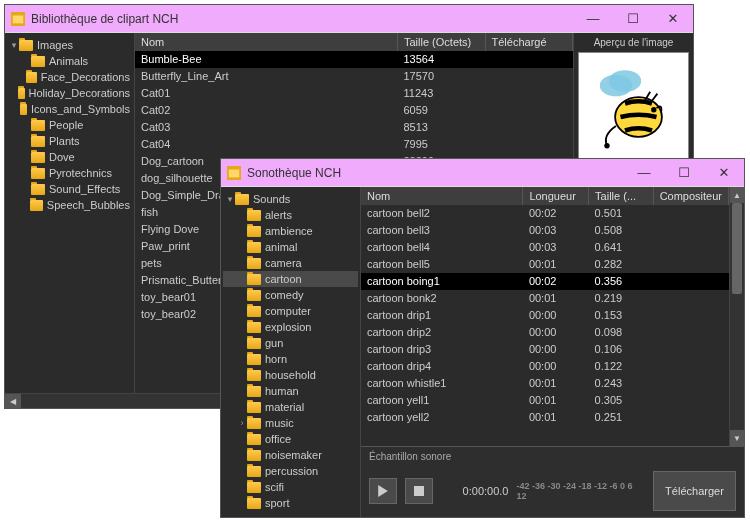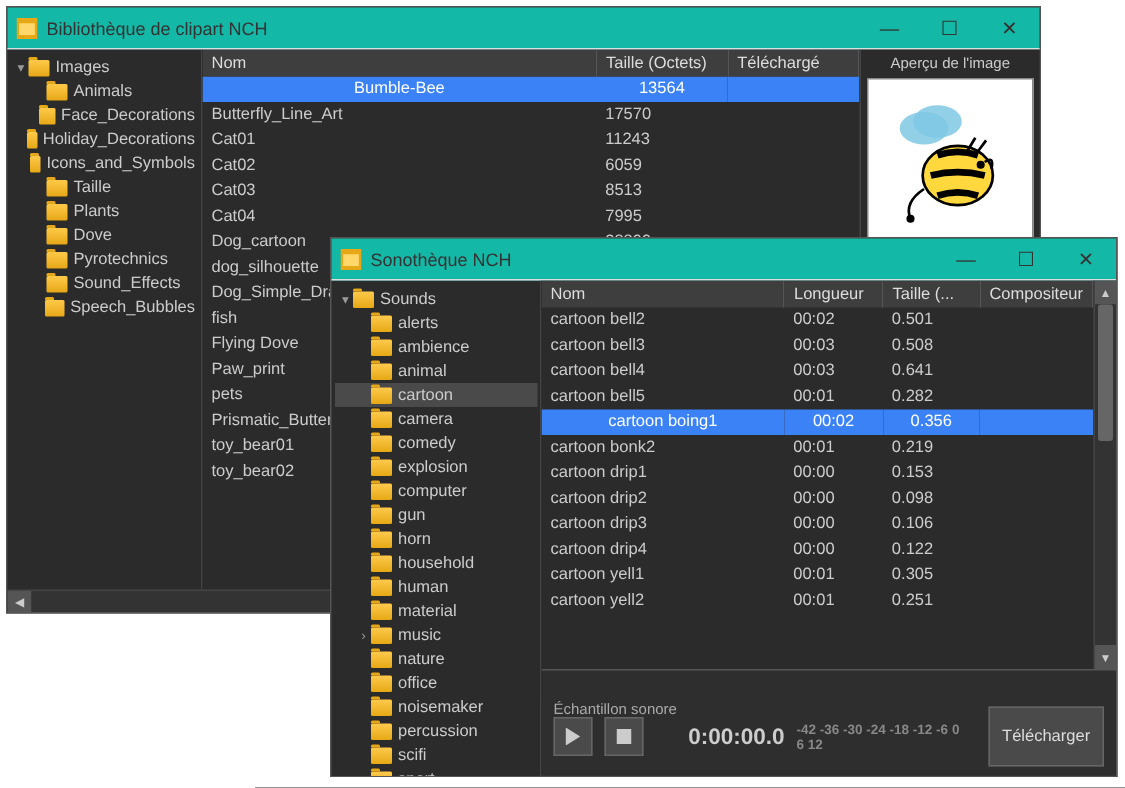--- a/index.html
+++ b/index.html
@@ -1,49 +1,49 @@
 <!DOCTYPE html>
 <html><head>
 <meta charset="utf-8">
 <style>
 * { box-sizing: border-box; margin: 0; padding: 0; font-family: "Segoe UI", Arial, sans-serif; font-size: 11px; }
 body { background: #fff; width: 750px; height: 525px; position: relative; overflow: hidden; }
 .window { position: absolute; background: #2b2b2b; border: 1px solid #555; display: flex; flex-direction: column; }
-.titlebar { height: 28px; background: #14b8a6; display: flex; align-items: center; padding-left: 6px; border-bottom: 1px solid #ddd; }
+.titlebar { height: 28px; background: #f0abfc; display: flex; align-items: center; padding-left: 6px; border-bottom: 1px solid #ddd; }
 .titlebar-icon { width: 14px; height: 14px; margin-right: 6px; }
 .titlebar-title { flex: 1; color: #333; font-size: 12px; }
 .titlebar-btns { display: flex; }
 .titlebar-btn { width: 40px; height: 28px; display: flex; align-items: center; justify-content: center; color: #333; font-size: 13px; cursor: pointer; }
 .win-body { flex: 1; display: flex; overflow: hidden; }
 .tree { background: #2b2b2b; color: #ccc; overflow: auto; padding: 4px 2px; border-right: 1px solid #444; }
 .tree-row { display: flex; align-items: center; height: 16px; padding: 0 2px; white-space: nowrap; cursor: pointer; }
 .tree-row.selected { background: #4a4a4a; }
 .exp { width: 10px; display: inline-flex; justify-content: center; color: #999; font-size: 9px; }
 .folder-icon { width: 14px; height: 11px; background: linear-gradient(#ffc94a,#e6a817); border-radius: 1px; margin-right: 4px; position: relative; }
 .folder-icon::before { content:""; position:absolute; top:-2px; left:0; width:6px; height:2px; background:#e6a817; border-radius:1px 1px 0 0; }
 .indent { display:inline-block; }
 .main-panel { flex:1; display:flex; flex-direction:column; background:#2b2b2b; overflow:hidden; }
 .table-wrap { flex:1; overflow:auto; }
 table { width:100%; border-collapse: collapse; color:#ccc; }
 thead th { background:#3e3e3e; color:#ddd; text-align:left; padding:3px 6px; border-right:1px solid #555; font-weight:normal; position:sticky; top:0; }
 tbody td { padding:2px 6px; border-bottom:1px solid transparent; }
 tbody tr { height:16px; }
-tbody tr.selected { background:#3b82f6; color:#fff;text-align:center; }
+tbody tr.selected { background:#000000; color:#fff; }
 .preview-panel { width:120px; background:#2b2b2b; border-left:1px solid #444; padding:4px; color:#ccc; text-align:center; }
 .preview-panel .label { font-size:10px; margin-bottom:4px; }
 .preview-box { width:100%; aspect-ratio:1; background:#fff; display:flex; align-items:center; justify-content:center; border:1px solid #888; }
 .hscroll { height:15px; background:#333; border-top:1px solid #444; display:flex; align-items:center; }
 .hscroll .arrow { width:16px; height:14px; background:#555; display:flex; align-items:center; justify-content:center; color:#ccc; font-size:8px; cursor:pointer; }
 .hscroll .track { flex:1; background:#333; height:14px; }
 .audio-panel { border-top:1px solid #555; padding:6px 8px; display:flex; align-items:center; gap:8px; color:#ccc; background:#2e2e2e; }
-.audio-label { font-size:10px; color:#aaa; margin-right:auto; position:absolute; top:4px; left:8px;margin-top:17px;}
+.audio-label { font-size:10px; color:#aaa; margin-right:auto; position:absolute; top:4px; left:8px;}
 .audio-panel-wrap { position:relative; padding-top:18px; }
 .play-btn, .stop-btn { width:30px; height:26px; background:#4a4a4a; border:1px solid #666; display:flex; align-items:center; justify-content:center; cursor:pointer; }
 .play-btn svg, .stop-btn svg { fill:#ccc; }
-.timecode { color:#ccc; font-size:15px; margin-left:22px;font-weight:bold;}
+.timecode { color:#ccc; font-size:11px; margin-left:22px;}
 .levels { font-size:9px; color:#888; margin-left:auto;font-weight:bold; }
 .dl-btn { width:90px; height:40px; background:#4a4a4a; border:1px solid #666; display:flex; align-items:center; justify-content:center; color:#ddd; cursor:pointer; margin-left:10px; }
 .vscroll { width:15px; background:#333; border-left:1px solid #444; display:flex; flex-direction:column; }
 .vscroll .arrow { height:16px; background:#555; display:flex; align-items:center; justify-content:center; color:#ccc; font-size:8px; cursor:pointer;}
 .vscroll .track { flex:1; background:#333; position:relative;}
 .vscroll .thumb { position:absolute; left:2px; right:2px; top:0; height:40%; background:#666; border-radius:2px;}
 .flex-row { display:flex; overflow:hidden; flex:1; }
 </style>
 </head>
 <body>
@@ -92,21 +92,21 @@
         <div class="tree-row">
           <span class="indent" style="width:12px"></span>
           <span class="exp"></span>
           <span class="folder-icon"></span>
           <span>Icons_and_Symbols</span>
         </div>
         <div class="tree-row">
           <span class="indent" style="width:12px"></span>
           <span class="exp"></span>
           <span class="folder-icon"></span>
-          <span>Taille</span>
+          <span>People</span>
         </div>
         <div class="tree-row">
           <span class="indent" style="width:12px"></span>
           <span class="exp"></span>
           <span class="folder-icon"></span>
           <span>Plants</span>
         </div>
         <div class="tree-row">
           <span class="indent" style="width:12px"></span>
           <span class="exp"></span>
@@ -290,54 +290,54 @@
           <span class="exp"></span>
           <span class="folder-icon"></span>
           <span>ambience</span>
         </div>
         <div class="tree-row">
           <span class="indent" style="width:12px"></span>
           <span class="exp"></span>
           <span class="folder-icon"></span>
           <span>animal</span>
         </div>
+        <div class="tree-row">
+          <span class="indent" style="width:12px"></span>
+          <span class="exp"></span>
+          <span class="folder-icon"></span>
+          <span>camera</span>
+        </div>
         <div class="tree-row selected">
           <span class="indent" style="width:12px"></span>
           <span class="exp"></span>
           <span class="folder-icon"></span>
           <span>cartoon</span>
         </div>
         <div class="tree-row">
           <span class="indent" style="width:12px"></span>
           <span class="exp"></span>
           <span class="folder-icon"></span>
-          <span>camera</span>
-        </div>
-        <div class="tree-row">
-          <span class="indent" style="width:12px"></span>
-          <span class="exp"></span>
-          <span class="folder-icon"></span>
           <span>comedy</span>
         </div>
         <div class="tree-row">
           <span class="indent" style="width:12px"></span>
           <span class="exp"></span>
           <span class="folder-icon"></span>
+          <span>computer</span>
+        </div>
+        <div class="tree-row">
+          <span class="indent" style="width:12px"></span>
+          <span class="exp"></span>
+          <span class="folder-icon"></span>
           <span>explosion</span>
         </div>
         <div class="tree-row">
           <span class="indent" style="width:12px"></span>
           <span class="exp"></span>
           <span class="folder-icon"></span>
-          <span>computer</span>
-        </div>
-        <div class="tree-row">
-          <span class="indent" style="width:12px"></span>
-          <span class="exp"></span>
-          <span class="folder-icon"></span>
           <span>gun</span>
         </div>
         <div class="tree-row">
           <span class="indent" style="width:12px"></span>
           <span class="exp"></span>
           <span class="folder-icon"></span>
           <span>horn</span>
         </div>
         <div class="tree-row">
           <span class="indent" style="width:12px"></span>
@@ -355,26 +355,20 @@
           <span class="indent" style="width:12px"></span>
           <span class="exp"></span>
           <span class="folder-icon"></span>
           <span>material</span>
         </div>
         <div class="tree-row">
           <span class="indent" style="width:12px"></span>
           <span class="exp">›</span>
           <span class="folder-icon"></span>
           <span>music</span>
-        </div>
-        <div class="tree-row">
-          <span class="indent" style="width:12px"></span>
-          <span class="exp"></span>
-          <span class="folder-icon"></span>
-          <span>nature</span>
         </div>
         <div class="tree-row">
           <span class="indent" style="width:12px"></span>
           <span class="exp"></span>
           <span class="folder-icon"></span>
           <span>office</span>
         </div>
         <div class="tree-row">
           <span class="indent" style="width:12px"></span>
           <span class="exp"></span>
@@ -464,20 +458,26 @@
                 <tr>
                   <td>cartoon drip3</td>
                   <td>00:00</td>
                   <td>0.106</td>
                   <td></td>
                 </tr>
                 <tr>
                   <td>cartoon drip4</td>
                   <td>00:00</td>
                   <td>0.122</td>
+                  <td></td>
+                </tr>
+                <tr>
+                  <td>cartoon whistle1</td>
+                  <td>00:01</td>
+                  <td>0.243</td>
                   <td></td>
                 </tr>
                 <tr>
                   <td>cartoon yell1</td>
                   <td>00:01</td>
                   <td>0.305</td>
                   <td></td>
                 </tr>
                 <tr>
                   <td>cartoon yell2</td>

